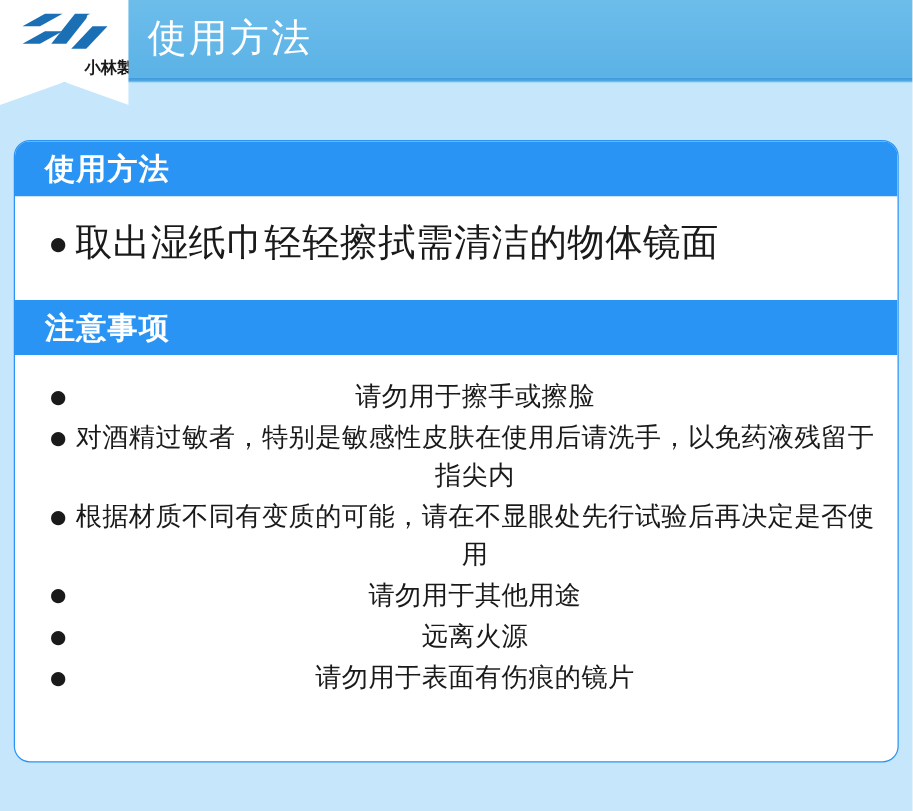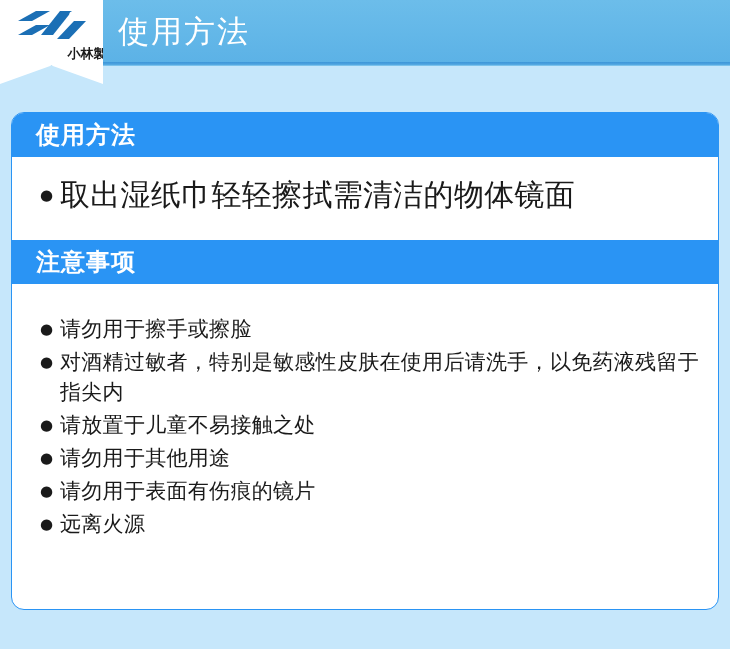--- a/index.html
+++ b/index.html
@@ -104,22 +104,23 @@
   }
 
   .section-body {
     padding: 14px 18px 10px 28px;
   }
   .section-body.usage {
     padding-top: 22px;
     padding-bottom: 26px;
   }
   .section-body.caution {
-    padding-top: 30px;
+    padding-top: 18px;
     padding-bottom: 20px;
+    text-align: center;
   }
 
   ul.bullets {
     list-style: none;
     margin: 0;
     padding: 0;
   }
   ul.bullets li {
     position: relative;
     padding-left: 20px;
@@ -174,20 +175,20 @@
     <ul class="bullets usage-list">
       <li>取出湿纸巾轻轻擦拭需清洁的物体镜面</li>
     </ul>
   </div>
 
   <div class="section-head">注意事项</div>
   <div class="section-body caution">
     <ul class="bullets caution-list">
       <li>请勿用于擦手或擦脸</li>
       <li>对酒精过敏者，特别是敏感性皮肤在使用后请洗手，以免药液残留于指尖内</li>
-      <li>请放置于儿童不易接触之处</li>
+      <li>根据材质不同有变质的可能，请在不显眼处先行试验后再决定是否使用</li>
       <li>请勿用于其他用途</li>
+      <li>远离火源</li>
       <li>请勿用于表面有伤痕的镜片</li>
-      <li>远离火源</li>
     </ul>
   </div>
 
 </div>
 
 </body></html>

